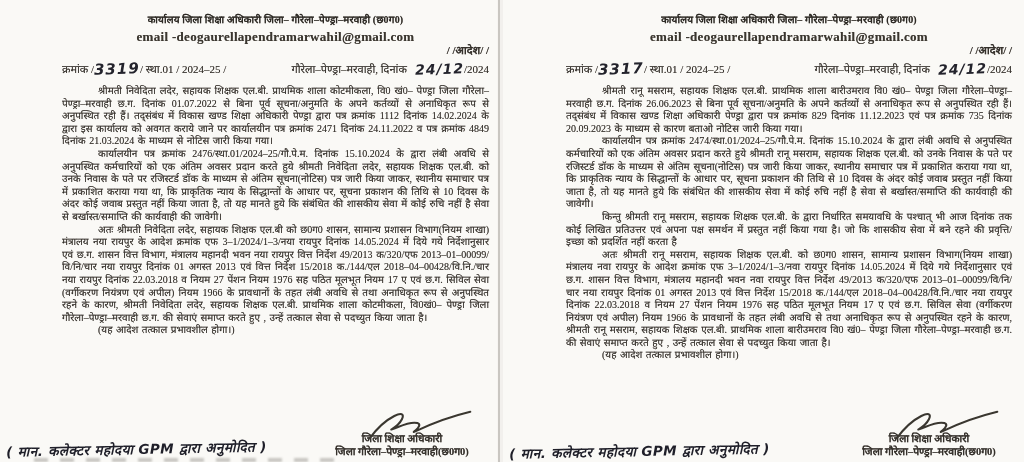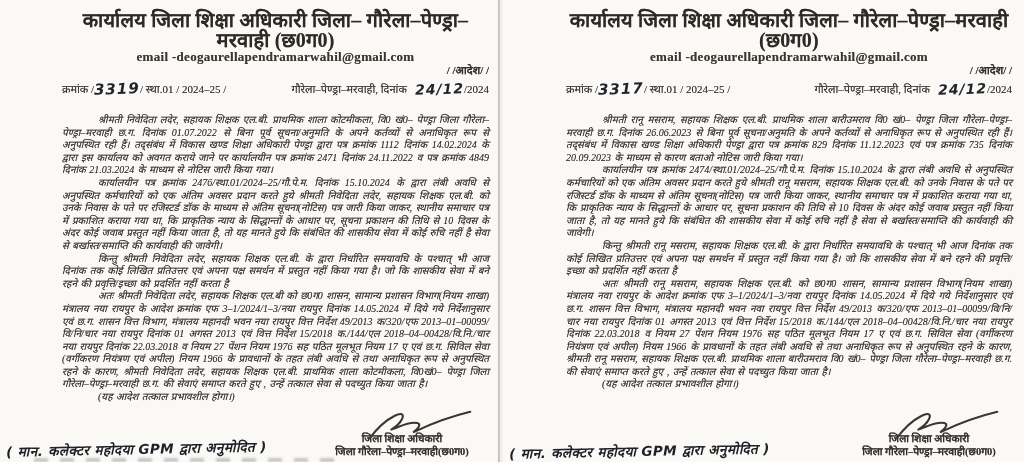--- a/index.html
+++ b/index.html
@@ -27,21 +27,21 @@
     position:absolute;left:2px;top:0;bottom:0;width:2px;
     background:#cdcac5;opacity:.8;
   }
   .red-smudge{
     position:absolute;left:474px;top:55px;width:22px;height:62px;
     background:radial-gradient(ellipse at 60% 40%,rgba(236,120,130,.42),rgba(236,120,130,0) 70%);
     pointer-events:none;
   }
   .doc-title{
     margin:0;text-align:center;font-weight:bold;
-    font-size:20px;line-height:20px;letter-spacing:.2px;color:#2d2a25;
+    font-size:10px;line-height:20px;letter-spacing:.2px;color:#2d2a25;
   }
   .doc-email{
     margin:1px 0 0;text-align:center;font-weight:bold;
     font-size:13px;line-height:12px;color:#3a362f;letter-spacing:.3px;
   }
   .doc-order{
     margin:1px 0 0;text-align:right;font-weight:bold;
     font-size:11px;line-height:13px;
   }
   .ref-line{
@@ -49,21 +49,21 @@
     font-size:11px;line-height:16px;white-space:nowrap;
   }
   .hand{
     font-family:"DejaVu Sans",sans-serif;font-style:italic;
     color:#23232c;text-shadow:none;
   }
   .ref-serial{font-size:15px;font-weight:bold;letter-spacing:1px;transform:rotate(-2deg);display:inline-block;}
   .ref-date-hand{font-size:14px;font-weight:bold;letter-spacing:1px;transform:rotate(-2deg);display:inline-block;}
   .ref-spacer{flex:1;}
   .ref-place{margin-right:8px;}
-  .doc-body{margin-top:17px;font-style:italic;}
+  .doc-body{margin-top:8px;}
   .doc-body p{
     margin:0;text-align:justify;text-indent:36px;
     font-size:10px;line-height:12.6px;word-spacing:1px;
   }
   .closing-note{
     margin:1px 0 0;font-size:10px;line-height:13px;text-indent:0;
   }
   .approval-note{
     position:absolute;bottom:4px;
     font-family:"DejaVu Sans",sans-serif;font-style:italic;
@@ -102,21 +102,20 @@
       <span class="hand ref-serial">3319</span>
       <span>/ स्था.01 / 2024–25 /</span>
       <span class="ref-spacer"></span>
       <span class="ref-place">गौरेला–पेण्ड्रा–मरवाही, दिनांक</span>
       <span class="hand ref-date-hand">24/12</span>
       <span>/2024</span>
     </div>
     <div class="doc-body">
       <p>श्रीमती निवेदिता लदेर, सहायक शिक्षक एल.बी. प्राथमिक शाला कोटमीकला, वि0 खं0– पेण्ड्रा जिला गौरेला–पेण्ड्रा–मरवाही छ.ग. दिनांक 01.07.2022 से बिना पूर्व सूचना/अनुमति के अपने कर्तव्यों से अनाधिकृत रूप से अनुपस्थित रही हैं। तद्संबंध में विकास खण्ड शिक्षा अधिकारी पेण्ड्रा द्वारा पत्र क्रमांक 1112 दिनांक 14.02.2024 के द्वारा इस कार्यालय को अवगत कराये जाने पर कार्यालयीन पत्र क्रमांक 2471 दिनांक 24.11.2022 व पत्र क्रमांक 4849 दिनांक 21.03.2024 के माध्यम से नोटिस जारी किया गया।</p>
       <p>कार्यालयीन पत्र क्रमांक 2476/स्था.01/2024–25/गौ.पे.म. दिनांक 15.10.2024 के द्वारा लंबी अवधि से अनुपस्थित कर्मचारियों को एक अंतिम अवसर प्रदान करते हुये श्रीमती निवेदिता लदेर, सहायक शिक्षक एल.बी. को उनके निवास के पते पर रजिस्टर्ड डॉक के माध्यम से अंतिम सूचना(नोटिस) पत्र जारी किया जाकर, स्थानीय समाचार पत्र में प्रकाशित कराया गया था, कि प्राकृतिक न्याय के सिद्धान्तों के आधार पर, सूचना प्रकाशन की तिथि से 10 दिवस के अंदर कोई जवाब प्रस्तुत नहीं किया जाता है, तो यह मानते हुये कि संबंधित की शासकीय सेवा में कोई रुचि नहीं है सेवा से बर्खास्त/समाप्ति की कार्यवाही की जावेगी।</p>
-      <p>किन्तु श्रीमती निवेदिता लदेर, सहायक शिक्षक एल.बी. के द्वारा निर्धारित समयावधि के पश्चात् भी आज दिनांक तक कोई लिखित प्रतिउत्तर एवं अपना पक्ष समर्थन में प्रस्तुत नहीं किया गया है। जो कि शासकीय सेवा में बने रहने की प्रवृत्ति/इच्छा को प्रदर्शित नहीं करता है</p>
       <p>अतः श्रीमती निवेदिता लदेर, सहायक शिक्षक एल.बी को छ0ग0 शासन, सामान्य प्रशासन विभाग(नियम शाखा) मंत्रालय नया रायपुर के आदेश क्रमांक एफ 3–1/2024/1–3/नया रायपुर दिनांक 14.05.2024 में दिये गये निर्देशानुसार एवं छ.ग. शासन वित्त विभाग, मंत्रालय महानदी भवन नया रायपुर वित्त निर्देश 49/2013 क/320/एफ 2013–01–00099/वि/नि/चार नया रायपुर दिनांक 01 अगस्त 2013 एवं वित्त निर्देश 15/2018 क./144/एल 2018–04–00428/वि.नि./चार नया रायपुर दिनांक 22.03.2018 व नियम 27 पेंशन नियम 1976 सह पठित मूलभूत नियम 17 ए एवं छ.ग. सिविल सेवा (वर्गीकरण नियंत्रण एवं अपील) नियम 1966 के प्रावधानों के तहत लंबी अवधि से तथा अनाधिकृत रूप से अनुपस्थित रहने के कारण, श्रीमती निवेदिता लदेर, सहायक शिक्षक एल.बी. प्राथमिक शाला कोटमीकला, वि0खं0– पेण्ड्रा जिला गौरेला–पेण्ड्रा–मरवाही छ.ग. की सेवाएं समाप्त करते हुए , उन्हें तत्काल सेवा से पदच्युत किया जाता है।</p>
       <p class="closing-note">(यह आदेश तत्काल प्रभावशील होगा।)</p>
     </div>
     <div class="approval-note">( मान. कलेक्टर महोदया GPM द्वारा अनुमोदित )</div>
     <div class="cutoff-scribble"></div>
     <div class="signature-block">
       <svg class="signature-svg" viewBox="0 0 120 40">
         <path d="M8 34 C 26 10, 48 2, 42 14 C 37 24, 22 28, 38 22 C 58 14, 66 18, 56 26 C 48 32, 72 16, 114 6" fill="none" stroke="#3a3730" stroke-width="2.2" stroke-linecap="round"></path>
       </svg>
       <p class="sig-line">जिला शिक्षा अधिकारी</p>

